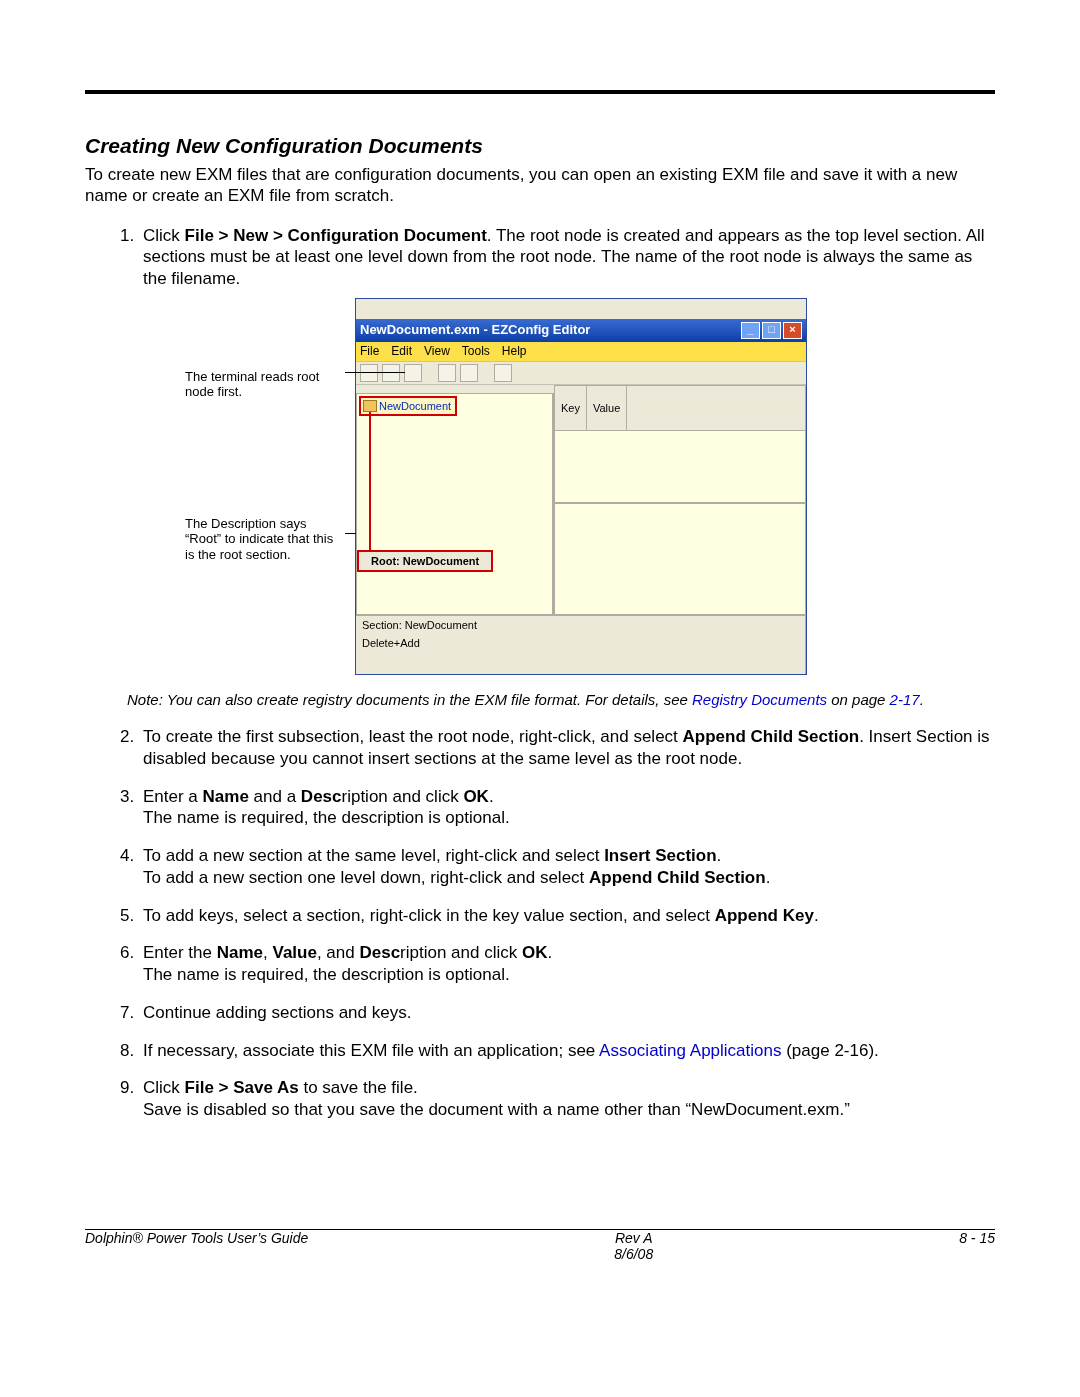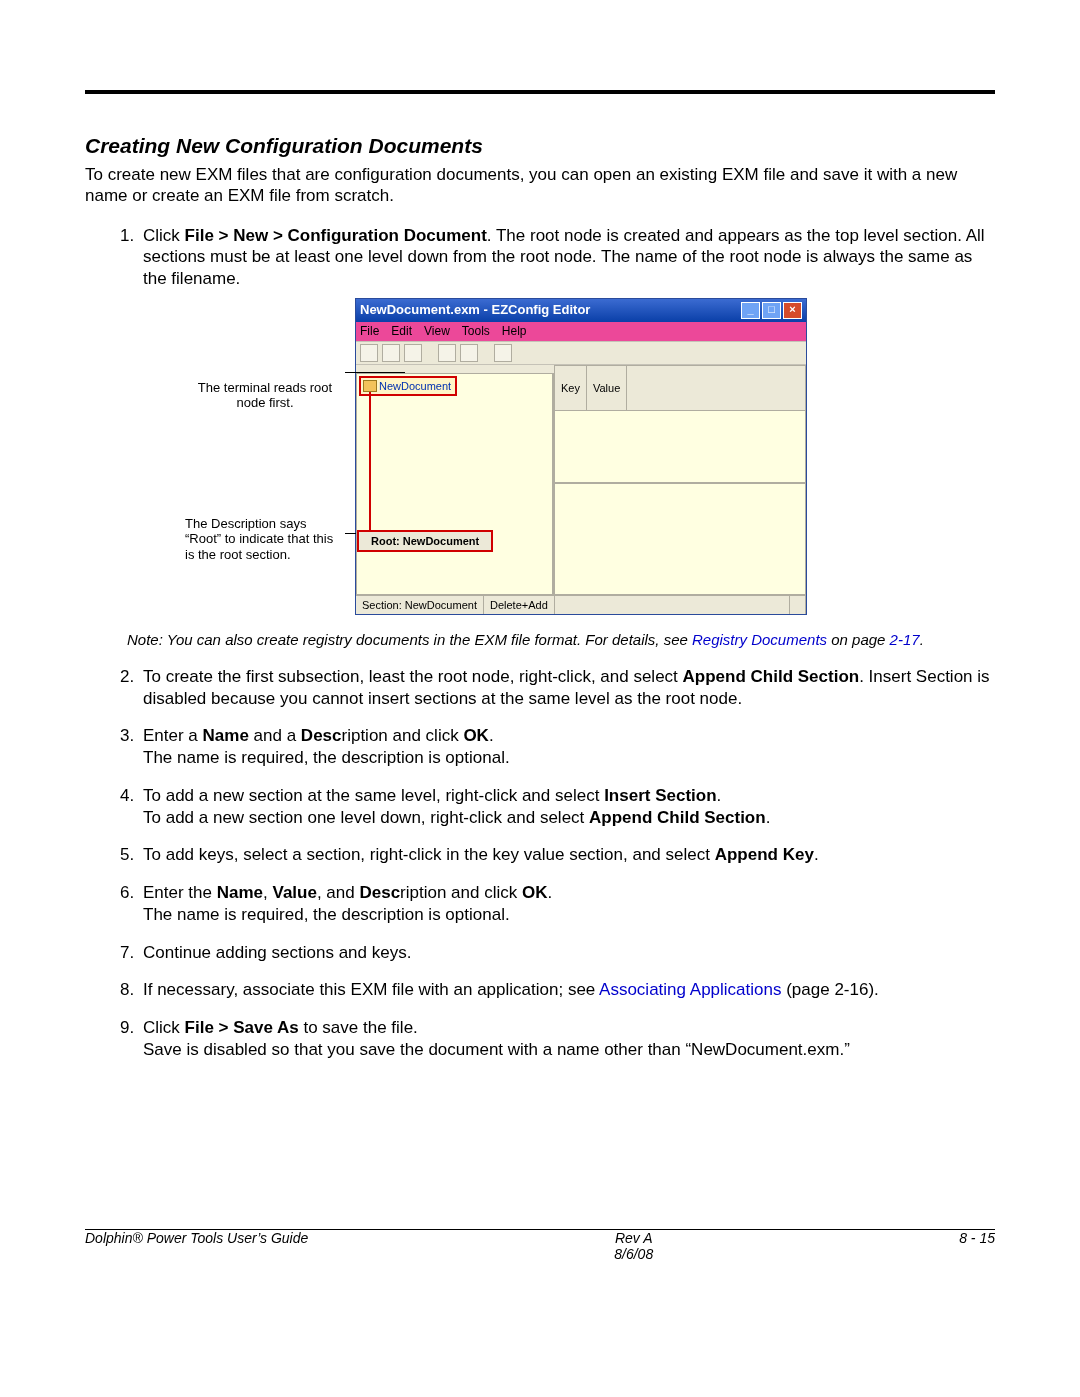--- a/index.html
+++ b/index.html
@@ -55,21 +55,21 @@
   .figure-wrap {
     display: flex;
     margin: 8px 0 0 42px;
   }
   .callouts {
     width: 170px;
     font-size: 13px;
     line-height: 1.2;
     position: relative;
   }
-  .callouts .c1 { position:absolute; top:82px; right:10px; text-align:center; }
+  .callouts .c1 { position:absolute; top:71px; right:10px; text-align:left; }
   .callouts .c2 { position:absolute; top:218px; right:10px; text-align:left; }
   .callouts .line {
     position:absolute;
     height:1px;
     background:#000;
     right:-50px;
     width:60px;
   }
   .line1 { top:74px; }
   .line2 { top:235px; }
@@ -83,34 +83,35 @@
   }
   .titlebar {
     background: linear-gradient(#3b6bd1,#0a3fa8);
     color:#fff;
     font-weight:bold;
     font-size:13px;
     padding:3px 4px;
     display:flex;
     align-items:center;
     justify-content:space-between;
+    margin-top:20px;
   }
   .titlebar .tbtns { display:flex; gap:2px; }
   .tbtn {
     width:17px; height:15px;
     background:#6fa3f5;
     border:1px solid #fff;
     font-size:11px;
     line-height:13px;
     text-align:center;
     color:#fff;
   }
   .tbtn.close { background:#d64b2a; }
   .menubar {
-    background:#ec4899;
+    background:#fde047;
     padding:2px 4px;
     font-size:12px;
     display:flex;
     gap:12px;
     border-bottom:1px solid #c5c2b7;
   }
   .toolbar {
     background:#ece9d8;
     padding:2px 4px;
     border-bottom:1px solid #c5c2b7;
@@ -187,20 +188,21 @@
   .kv-bot {
     height:110px;
     background:#ffffe1;
     border:1px solid #b0ada0;
   }
   .statusbar {
     display:flex;
     font-size:11px;
     background:#ece9d8;
     border-top:1px solid #b0ada0;
+    flex-direction:column;
   }
   .statusbar span {
     padding:2px 6px;
     border-right:1px solid #b0ada0;
   }
   .statusbar span.fill { flex:1; border-right:1px solid #b0ada0;}
 
   
   .footer-rule {
     position:absolute;

